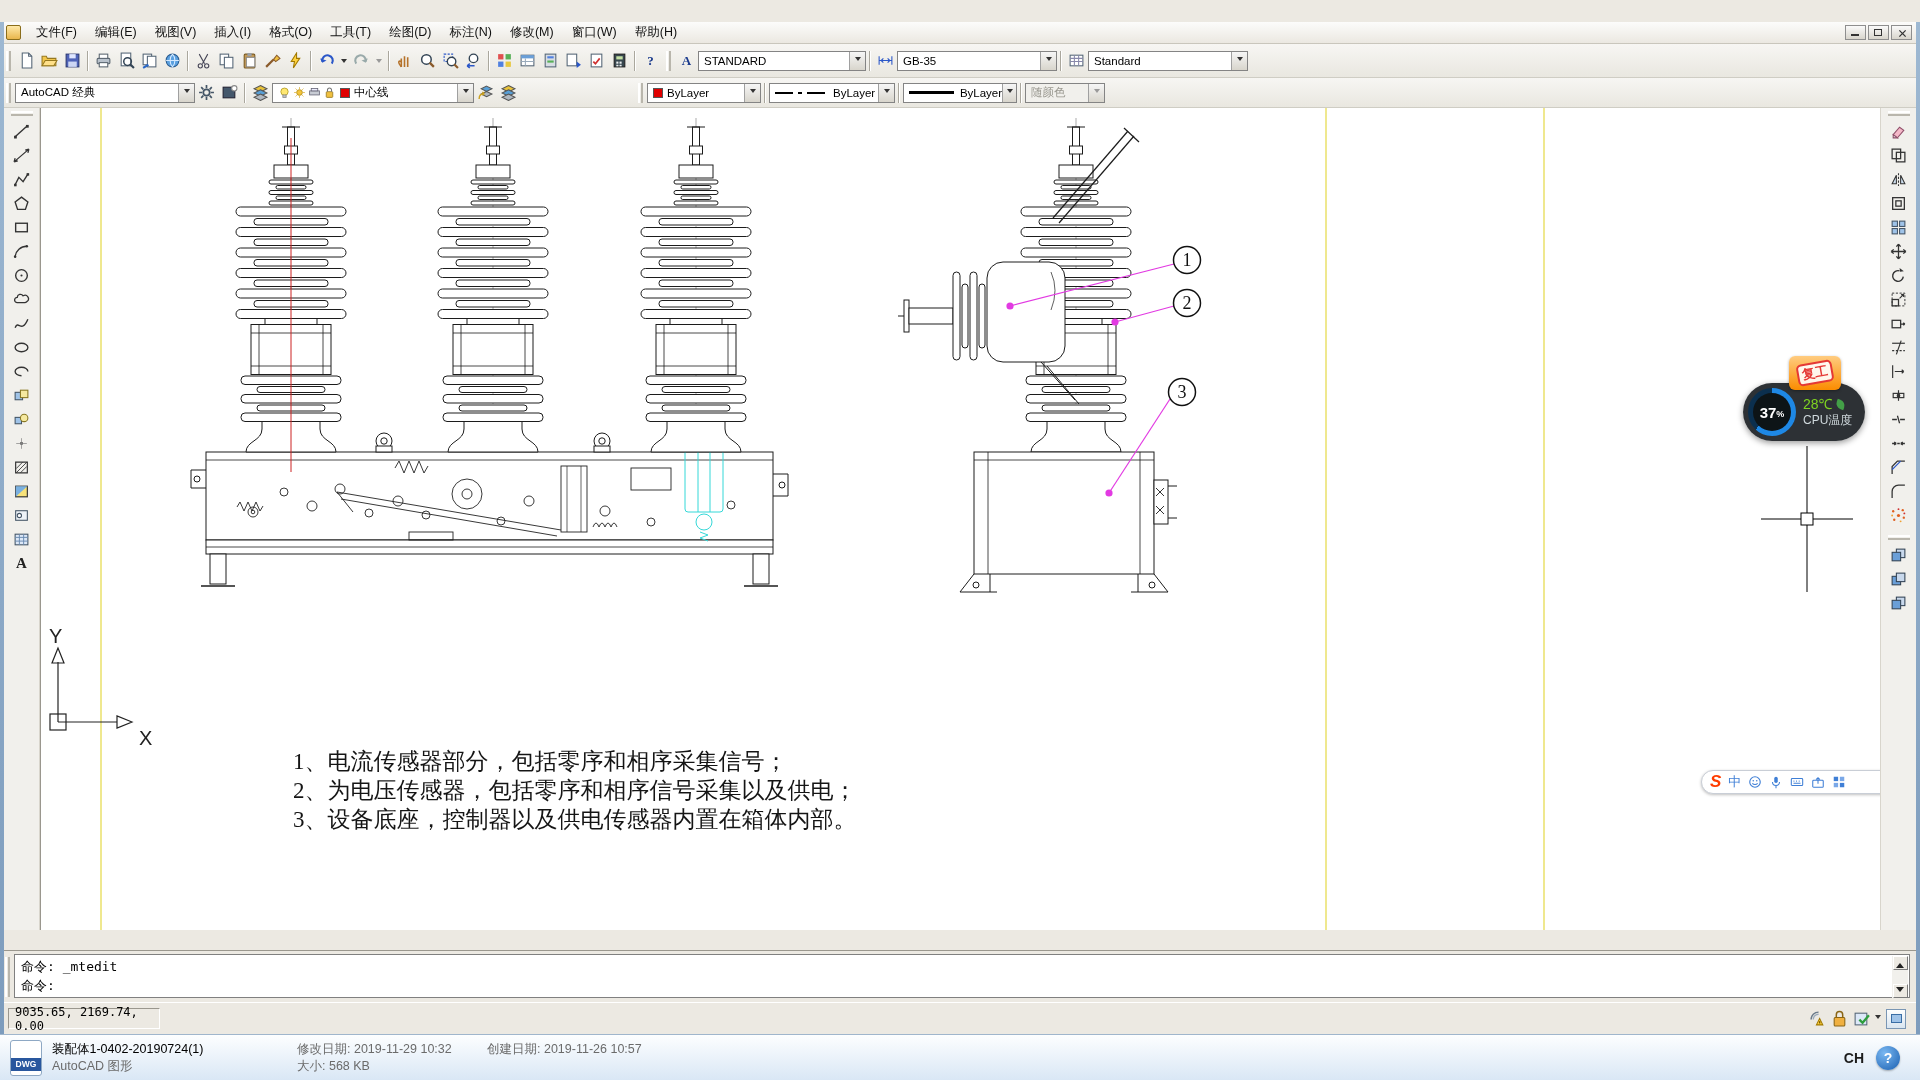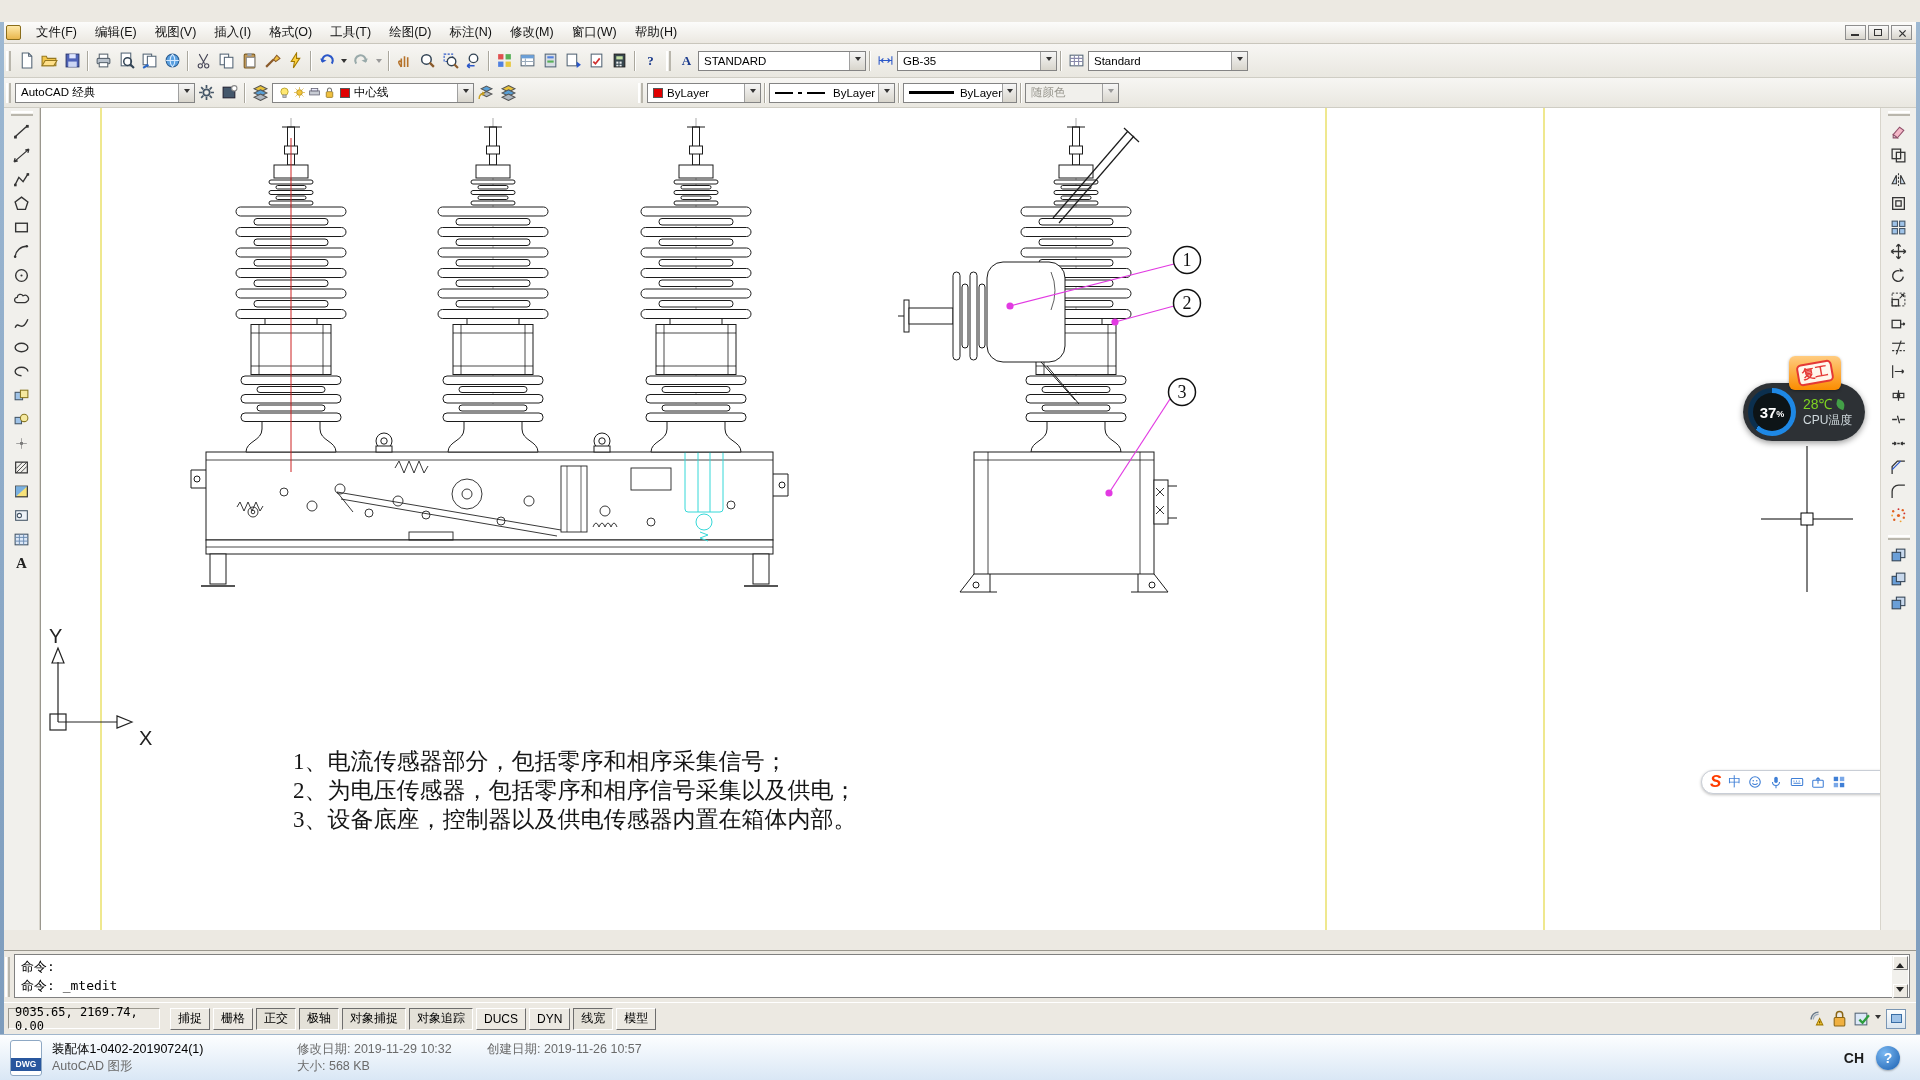--- a/index.html
+++ b/index.html
@@ -780,21 +780,21 @@
     </span>
     <span class="sep"></span>
     <span class="combo" style="width:114px">
       <span class="lwline"></span>
       <span>ByLayer</span>
       <span class="dbtn">
           <span class="tri-d" style="margin-top:0"></span>
         </span>
     </span>
     <span class="sep"></span>
-    <span class="combo disabled" style="width:94px">
+    <span class="combo disabled" style="width:80px">
       <span>随颜色</span>
       <span class="dbtn">
           <span class="tri-d dis" style="margin-top:0"></span>
         </span>
     </span>
   </div>
 
   <div class="main">
 
     <div class="vtb left">
@@ -1212,47 +1212,35 @@
           <svg viewBox="0 0 16 16">
             <use href="#m-dro1"></use>
           </svg>
         </span>
     </div>
   </div>
 
   <div class="cmd">
     <span class="cmdgrip"></span>
     <div class="cmdbox">
+      <div class="cmdline">命令: _mtedit</div>
       <div class="cmdline">命令:</div>
-      <div class="cmdline">命令: _mtedit</div>
       <div class="vscroll">
         <span class="varrow">
             <span class="tri-u"></span>
           </span>
         <span class="varrow">
             <span class="tri-dn"></span>
           </span>
       </div>
     </div>
   </div>
 
   <div class="statusbar">
     <span class="coords">9035.65, 2169.74, 0.00</span>
-    <span class="sbtns">
-      <span class="sb">捕捉</span>
-      <span class="sb">栅格</span>
-      <span class="sb pressed">正交</span>
-      <span class="sb pressed">极轴</span>
-      <span class="sb pressed">对象捕捉</span>
-      <span class="sb pressed">对象追踪</span>
-      <span class="sb">DUCS</span>
-      <span class="sb">DYN</span>
-      <span class="sb pressed">线宽</span>
-      <span class="sb">模型</span>
-    </span>
     <span class="tray">
       <svg viewBox="0 0 16 16">
           <use href="#t-comm"></use>
         </svg>
       <svg viewBox="0 0 16 16">
           <use href="#t-lock"></use>
         </svg>
       <svg viewBox="0 0 16 16">
           <use href="#t-check"></use>
         </svg>

